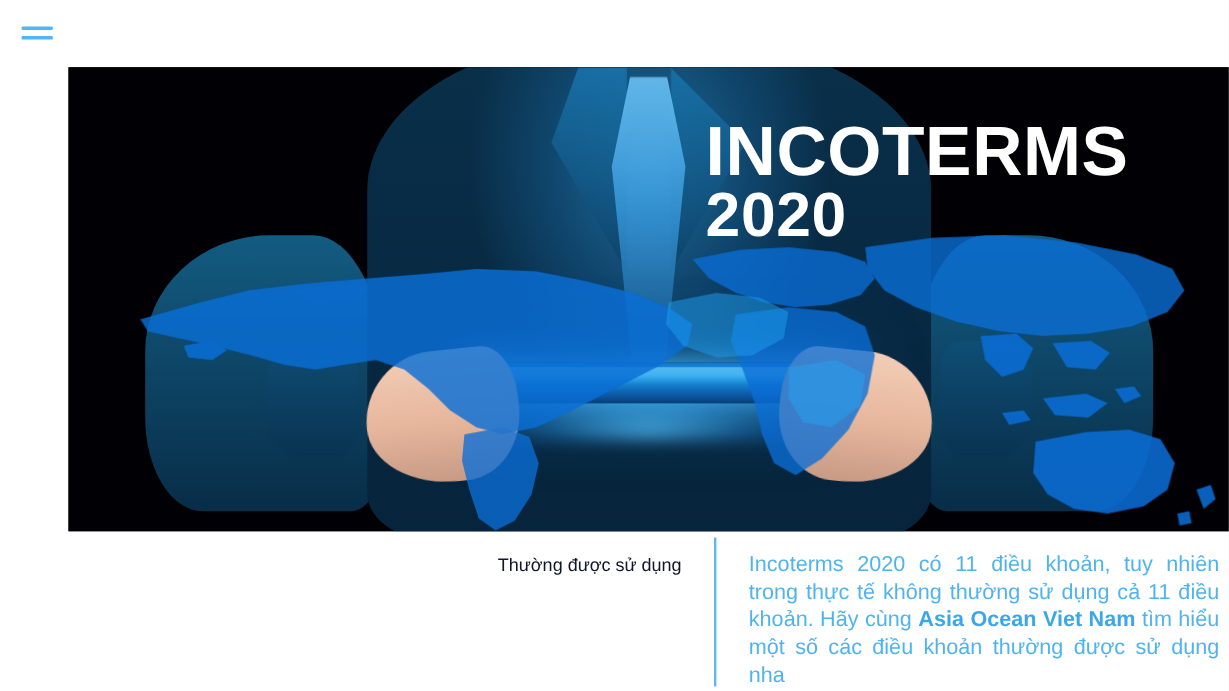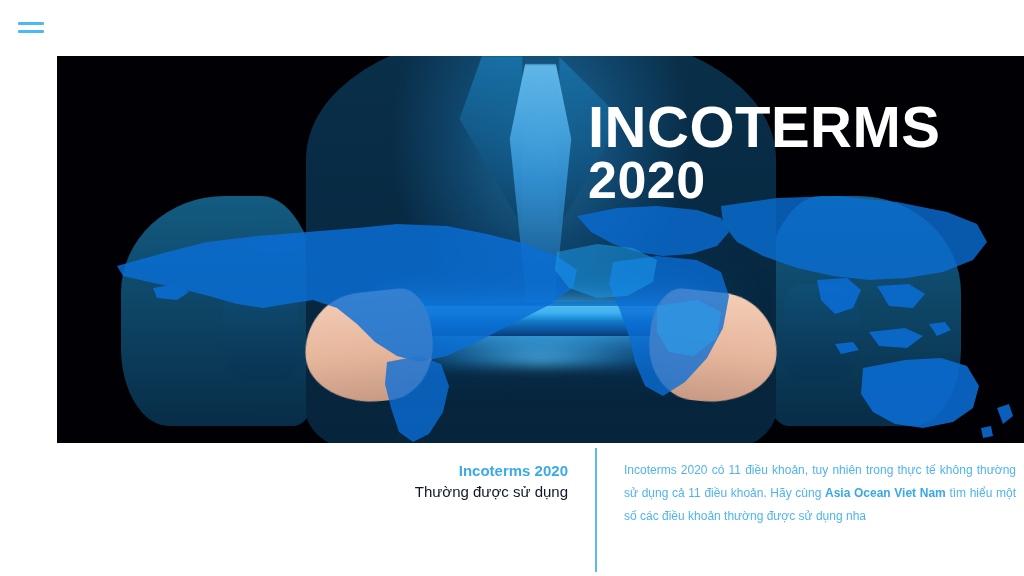--- a/index.html
+++ b/index.html
@@ -230,21 +230,21 @@
     width: 2px;
     height: 124px;
     background: #5bb9ee;
   }
   .right-col {
     position: absolute;
     left: 624px;
     top: 16px;
     width: 392px;
     color: #4fb4ee;
-    font-size: 12px;
+    font-size: 18px;
     line-height: 23px;
     text-align: justify;
   }
   .right-col b { font-weight: bold; color: #3aa8e8; }
 </style>
 </head>
 <body>
 
 <div class="topbar">
   <div class="menu-toggle">
@@ -318,21 +318,20 @@
 
   <div class="hero-title">
     <div class="line1">INCOTERMS</div>
     <div class="line2">2020</div>
   </div>
 </div>
 
 <div class="bottom">
 
   <div class="left-col">
-    <div class="left-head">Incoterms 2020</div>
     <div class="left-sub">Thường được sử dụng</div>
   </div>
 
   <div class="divider"></div>
 
   <div class="right-col">
     <span>Incoterms 2020 có 11 điều khoản, tuy nhiên trong thực tế không thường sử dụng cả 11 điều khoản. Hãy cùng </span><b>Asia Ocean Viet Nam</b><span> tìm hiểu một số các điều khoản thường được sử dụng nha</span>
   </div>
 
 </div>

